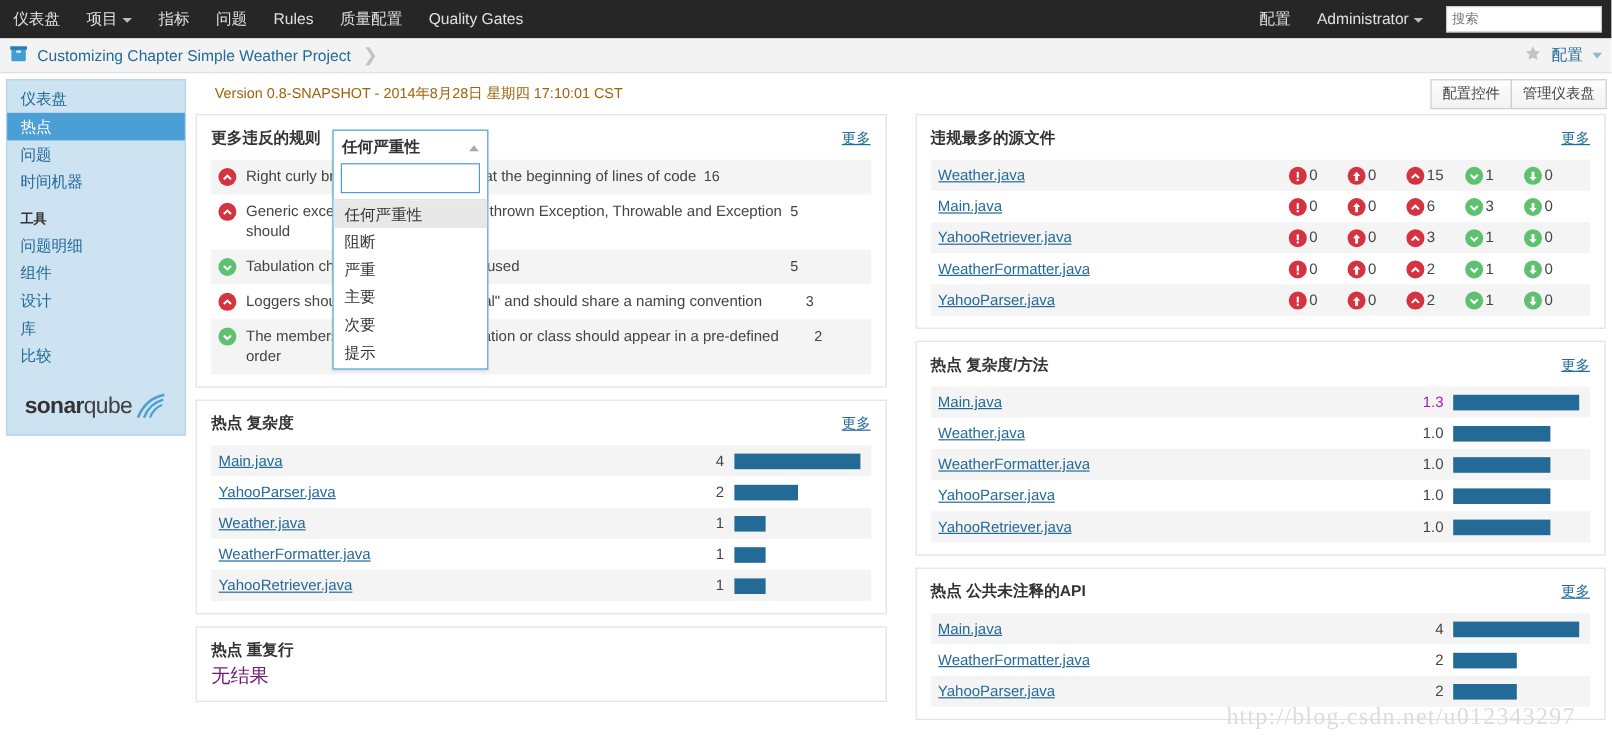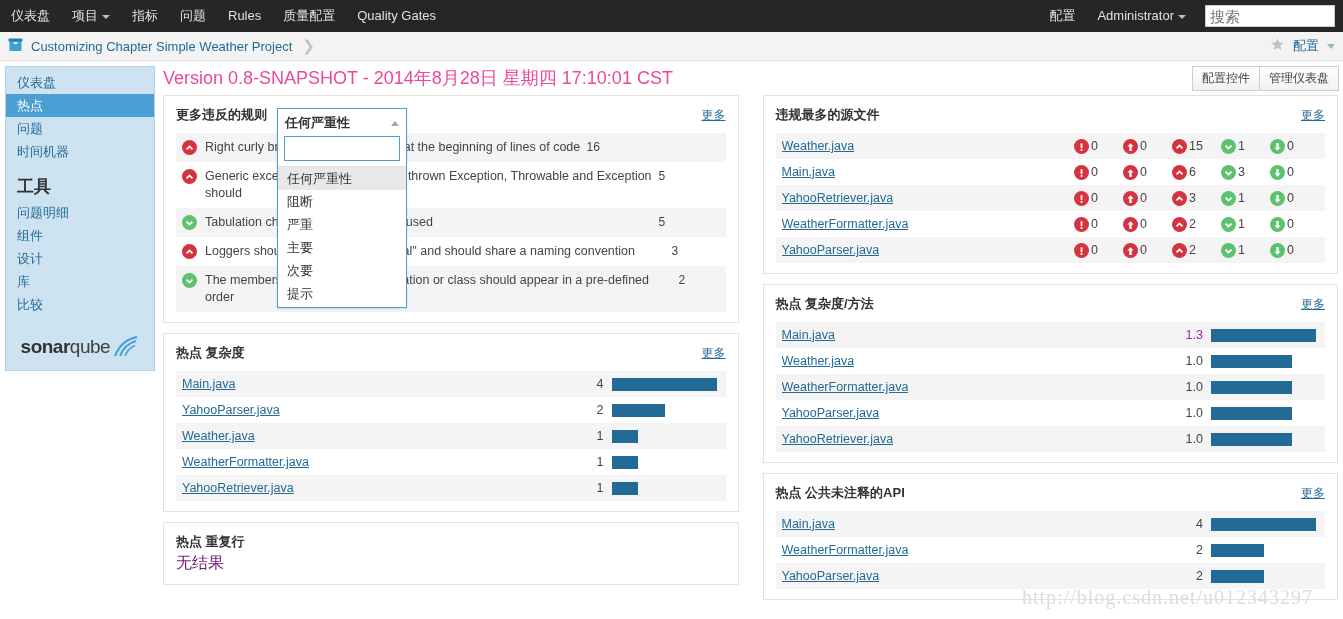--- a/index.html
+++ b/index.html
@@ -41,21 +41,21 @@
     margin-left: auto;
     display: flex;
     align-items: center;
     padding-right: 8px;
   }
   #search-input {
     width: 130px;
     height: 22px;
     border: 1px solid #cdcdcd;
     background: #fff;
-    font-size: 15px;
+    font-size: 11px;
     padding: 0 4px;
     color: #333;
     margin-left: 8px;
     font-family: "Liberation Sans", sans-serif;
   }
 
   
   #crumbbar {
     height: 29px;
     background: #f3f3f3;
@@ -119,21 +119,21 @@
     color: #236a97;
     padding: 3px 0 3px 11px;
     line-height: 17px;
     cursor: pointer;
   }
   .side-item.active {
     background: #4b9fd5;
     color: #fff;
   }
   .side-head {
-    font-size: 17px;
+    font-size: 11px;
     color: #333;
     font-weight: bold;
     padding: 3px 0 3px 11px;
     margin-top: 9px;
   }
   #sonar-logo {
     margin: 20px 0 4px 0;
     text-align: center;
   }
   #sonar-logo .txt {
@@ -150,23 +150,24 @@
     padding: 0 0 0 0;
     min-width: 0;
   }
   #toolbar {
     display: flex;
     align-items: center;
     height: 34px;
     padding: 0 4px 0 8px;
   }
   #version-text {
-    font-size: 18px;
-    color: #ec4899;
+    font-size: 12px;
+    color: #a16207;
     white-space: nowrap;
+    margin-left: 16px;
   }
   #period-select {
     margin-left: 10px;
     width: 247px;
     height: 22px;
     border: 1px solid #cdcdcd;
     background: #fff;
     font-size: 12px;
     color: #555;
     display: flex;

